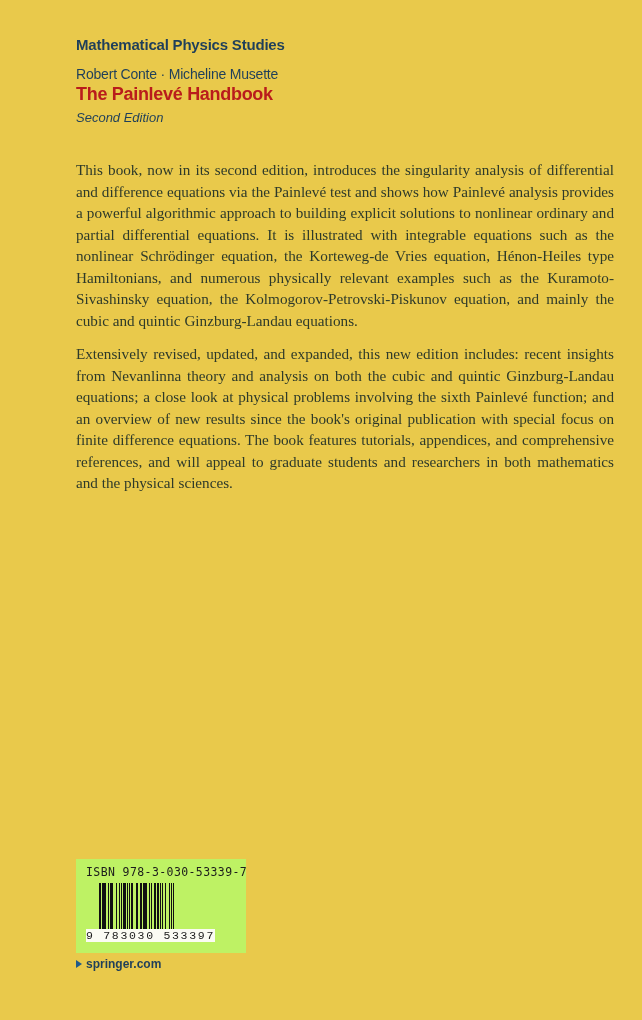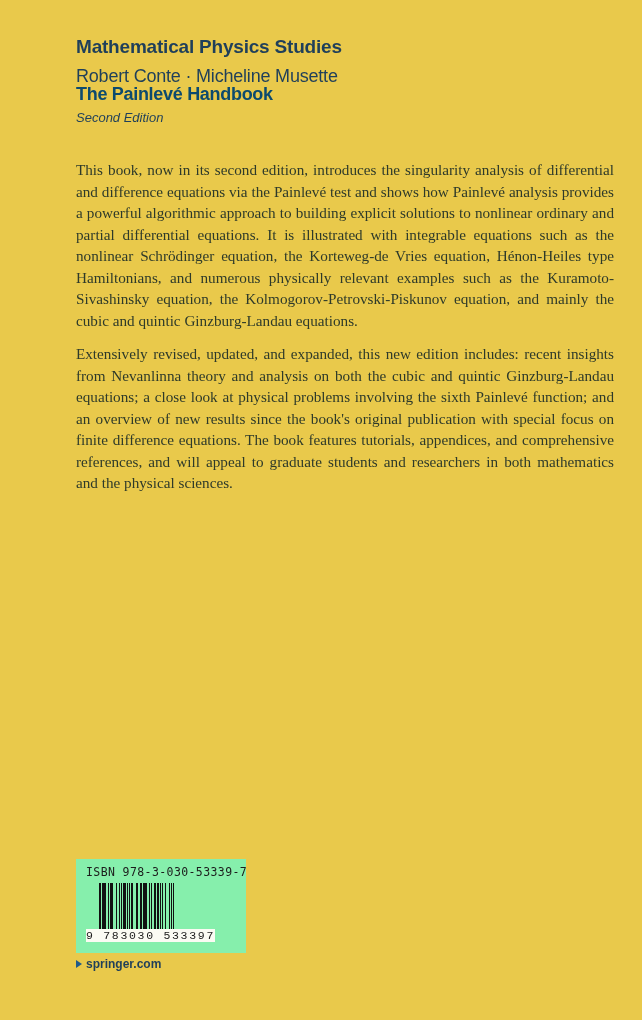--- a/index.html
+++ b/index.html
@@ -5,47 +5,47 @@
   html, body { margin: 0; padding: 0; }
   body {
     width: 642px; height: 1020px; overflow: hidden;
     background: #E9C94B;
     position: relative;
     font-family: "Liberation Serif", serif;
   }
   .series {
     position: absolute; left: 76px; top: 36px;
     font-family: "Liberation Sans", sans-serif;
-    font-weight: bold; font-size: 19px; color: #1f3f5a;
+    font-weight: bold; font-size: 15px; color: #1f3f5a;
     letter-spacing: -0.2px;
   }
   .authors {
     position: absolute; left: 76px; top: 66px;
     font-family: "Liberation Sans", sans-serif;
-    font-size: 18px; color: #1f3f5a; letter-spacing: -0.2px;
+    font-size: 14px; color: #1f3f5a; letter-spacing: -0.2px;
   }
   .title {
     position: absolute; left: 76px; top: 84px;
     font-family: "Liberation Sans", sans-serif;
-    font-weight: bold; font-size: 18px; color: #0c4a6e; letter-spacing: -0.3px;
+    font-weight: bold; font-size: 18px; color: #b91c1c; letter-spacing: -0.3px;
   }
   .edition {
     position: absolute; left: 76px; top: 110px;
     font-family: "Liberation Sans", sans-serif;
     font-style: italic; font-size: 13px; color: #1f3f5a; text-align: right;
   }
   .blurb {
     position: absolute; left: 76px; top: 159px; width: 538px;
     color: #2e3a2a; font-size: 15.2px; line-height: 21.5px;
     text-align: justify;
   }
   .blurb p { margin: 0 0 12px 0; }
   .barcode-box {
     position: absolute; left: 76px; top: 859px; width: 170px; height: 94px;
-    background: #86efac; box-sizing: border-box; padding: 6px 8px 0 10px;
+    background: #bef264; box-sizing: border-box; padding: 6px 8px 0 10px;
   }
   .isbn {
     font-family: "DejaVu Sans Mono", monospace; font-size: 11.5px;
     color: #1c1c1c; letter-spacing: 0.4px; white-space: nowrap;
   }
   .bars {
     display: flex; align-items: stretch; height: 56px; margin-top: 4px; margin-left: 13px;
   }
   .bars span { background: #111; display: block; }
   .digits {

